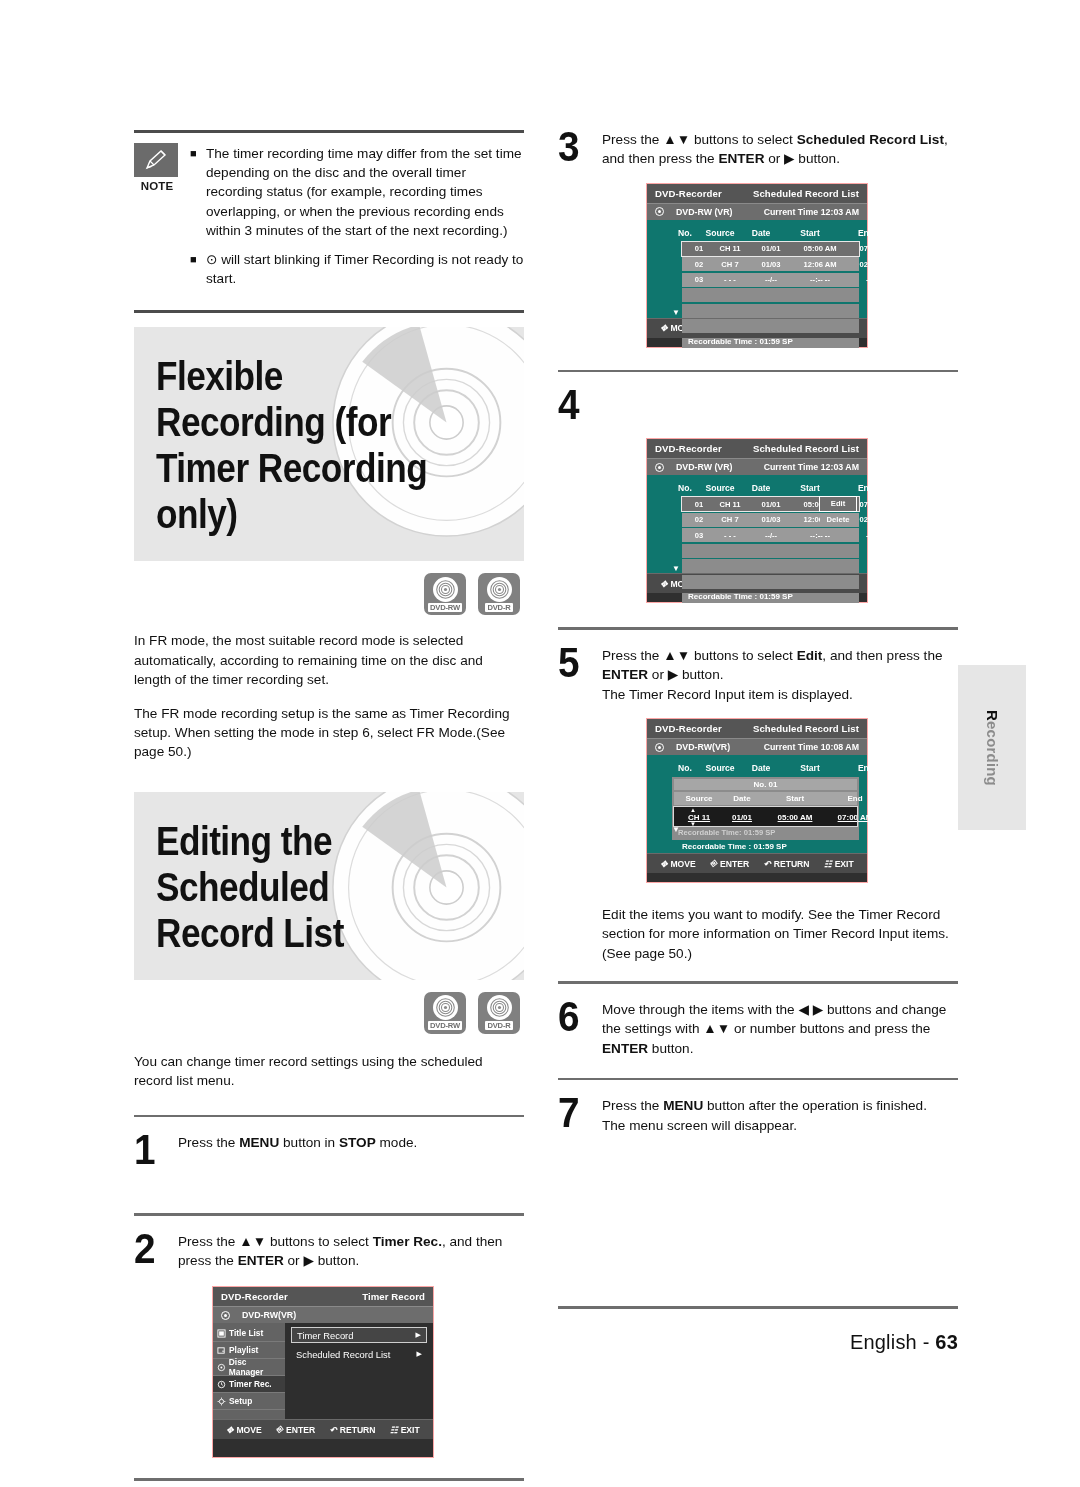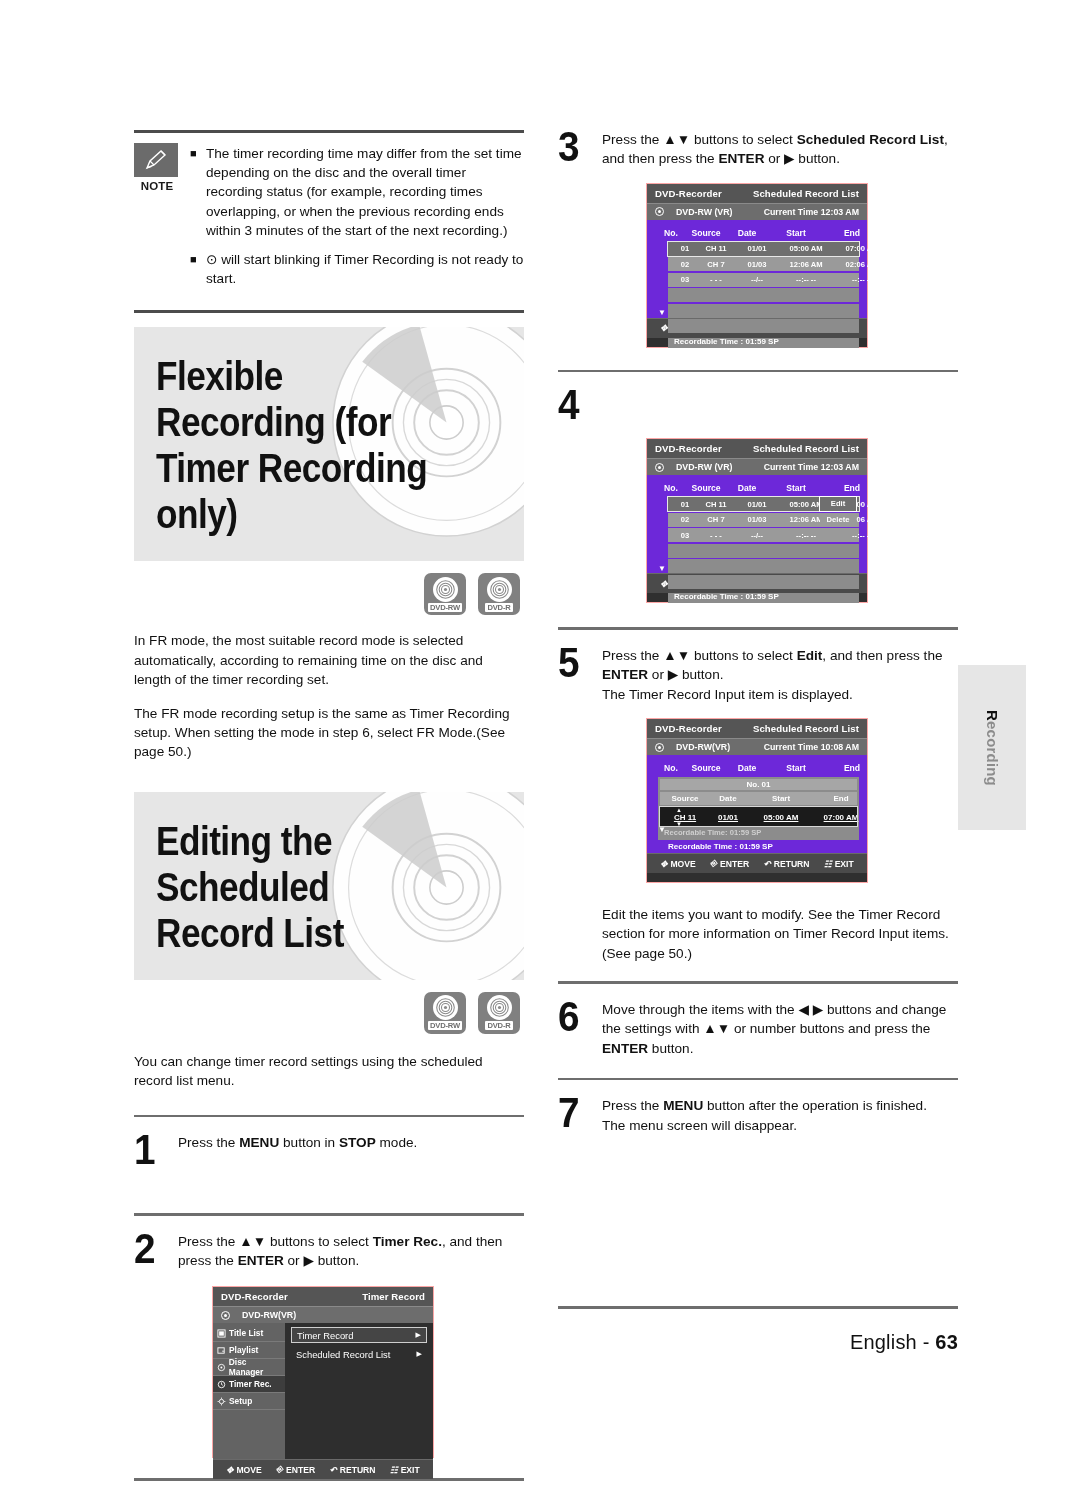--- a/index.html
+++ b/index.html
@@ -123,21 +123,21 @@
     border-top: 1px solid #8a8a8a;
   }
   .osd-sub .left { display: flex; align-items: center; gap: 12px; }
   .disc-dot {
     width: 9px; height: 9px; border-radius: 50%; border: 1.3px solid #fff;
     display: inline-flex; align-items: center; justify-content: center;
   }
   .disc-dot::after {
     content: ""; width: 3px; height: 3px; border-radius: 50%; background: #fff;
   }
-  .osd-body { background: #6d28d9; padding: 6px 8px 4px 11px; }
+  .osd-body { background: #0f766e; padding: 6px 8px 4px 25px; }
   .osd-foot {
     background: #4a4a4a; display: flex; justify-content: space-around;
     align-items: center; padding: 4px 6px; font-size: 8.6px; font-weight: bold;
     border-top: 1px solid #6a6a6a;
   }
   .osd-foot span { display: inline-flex; align-items: center; gap: 3px; white-space: nowrap; }
   .fi { font-size: 8.6px; }
 
   
   .menu-wrap { display: flex; background: #2e2e2e; }
@@ -377,21 +377,21 @@
       <div class="osd-title">
         <span>DVD-Recorder</span>
         <span>Timer Record</span>
       </div>
       <div class="osd-sub">
         <span class="left">
             <i class="disc-dot"></i>
           <span>DVD-RW(VR)</span>
           </span>
       </div>
-      <div class="menu-wrap" style="height:136px">
+      <div class="menu-wrap" style="height:96px">
         <div class="menu-side">
           <div class="menu-side-item">
             <svg width="9" height="9" viewBox="0 0 10 10">
                 <rect x="1" y="1" width="8" height="8" fill="none" stroke="#fff" stroke-width="1"></rect>
                 <rect x="2.4" y="2.6" width="5.2" height="4.8" fill="#fff"></rect>
               </svg>
             <span>Title List</span>
           </div>
           <div class="menu-side-item">
             <svg width="9" height="9" viewBox="0 0 10 10">

